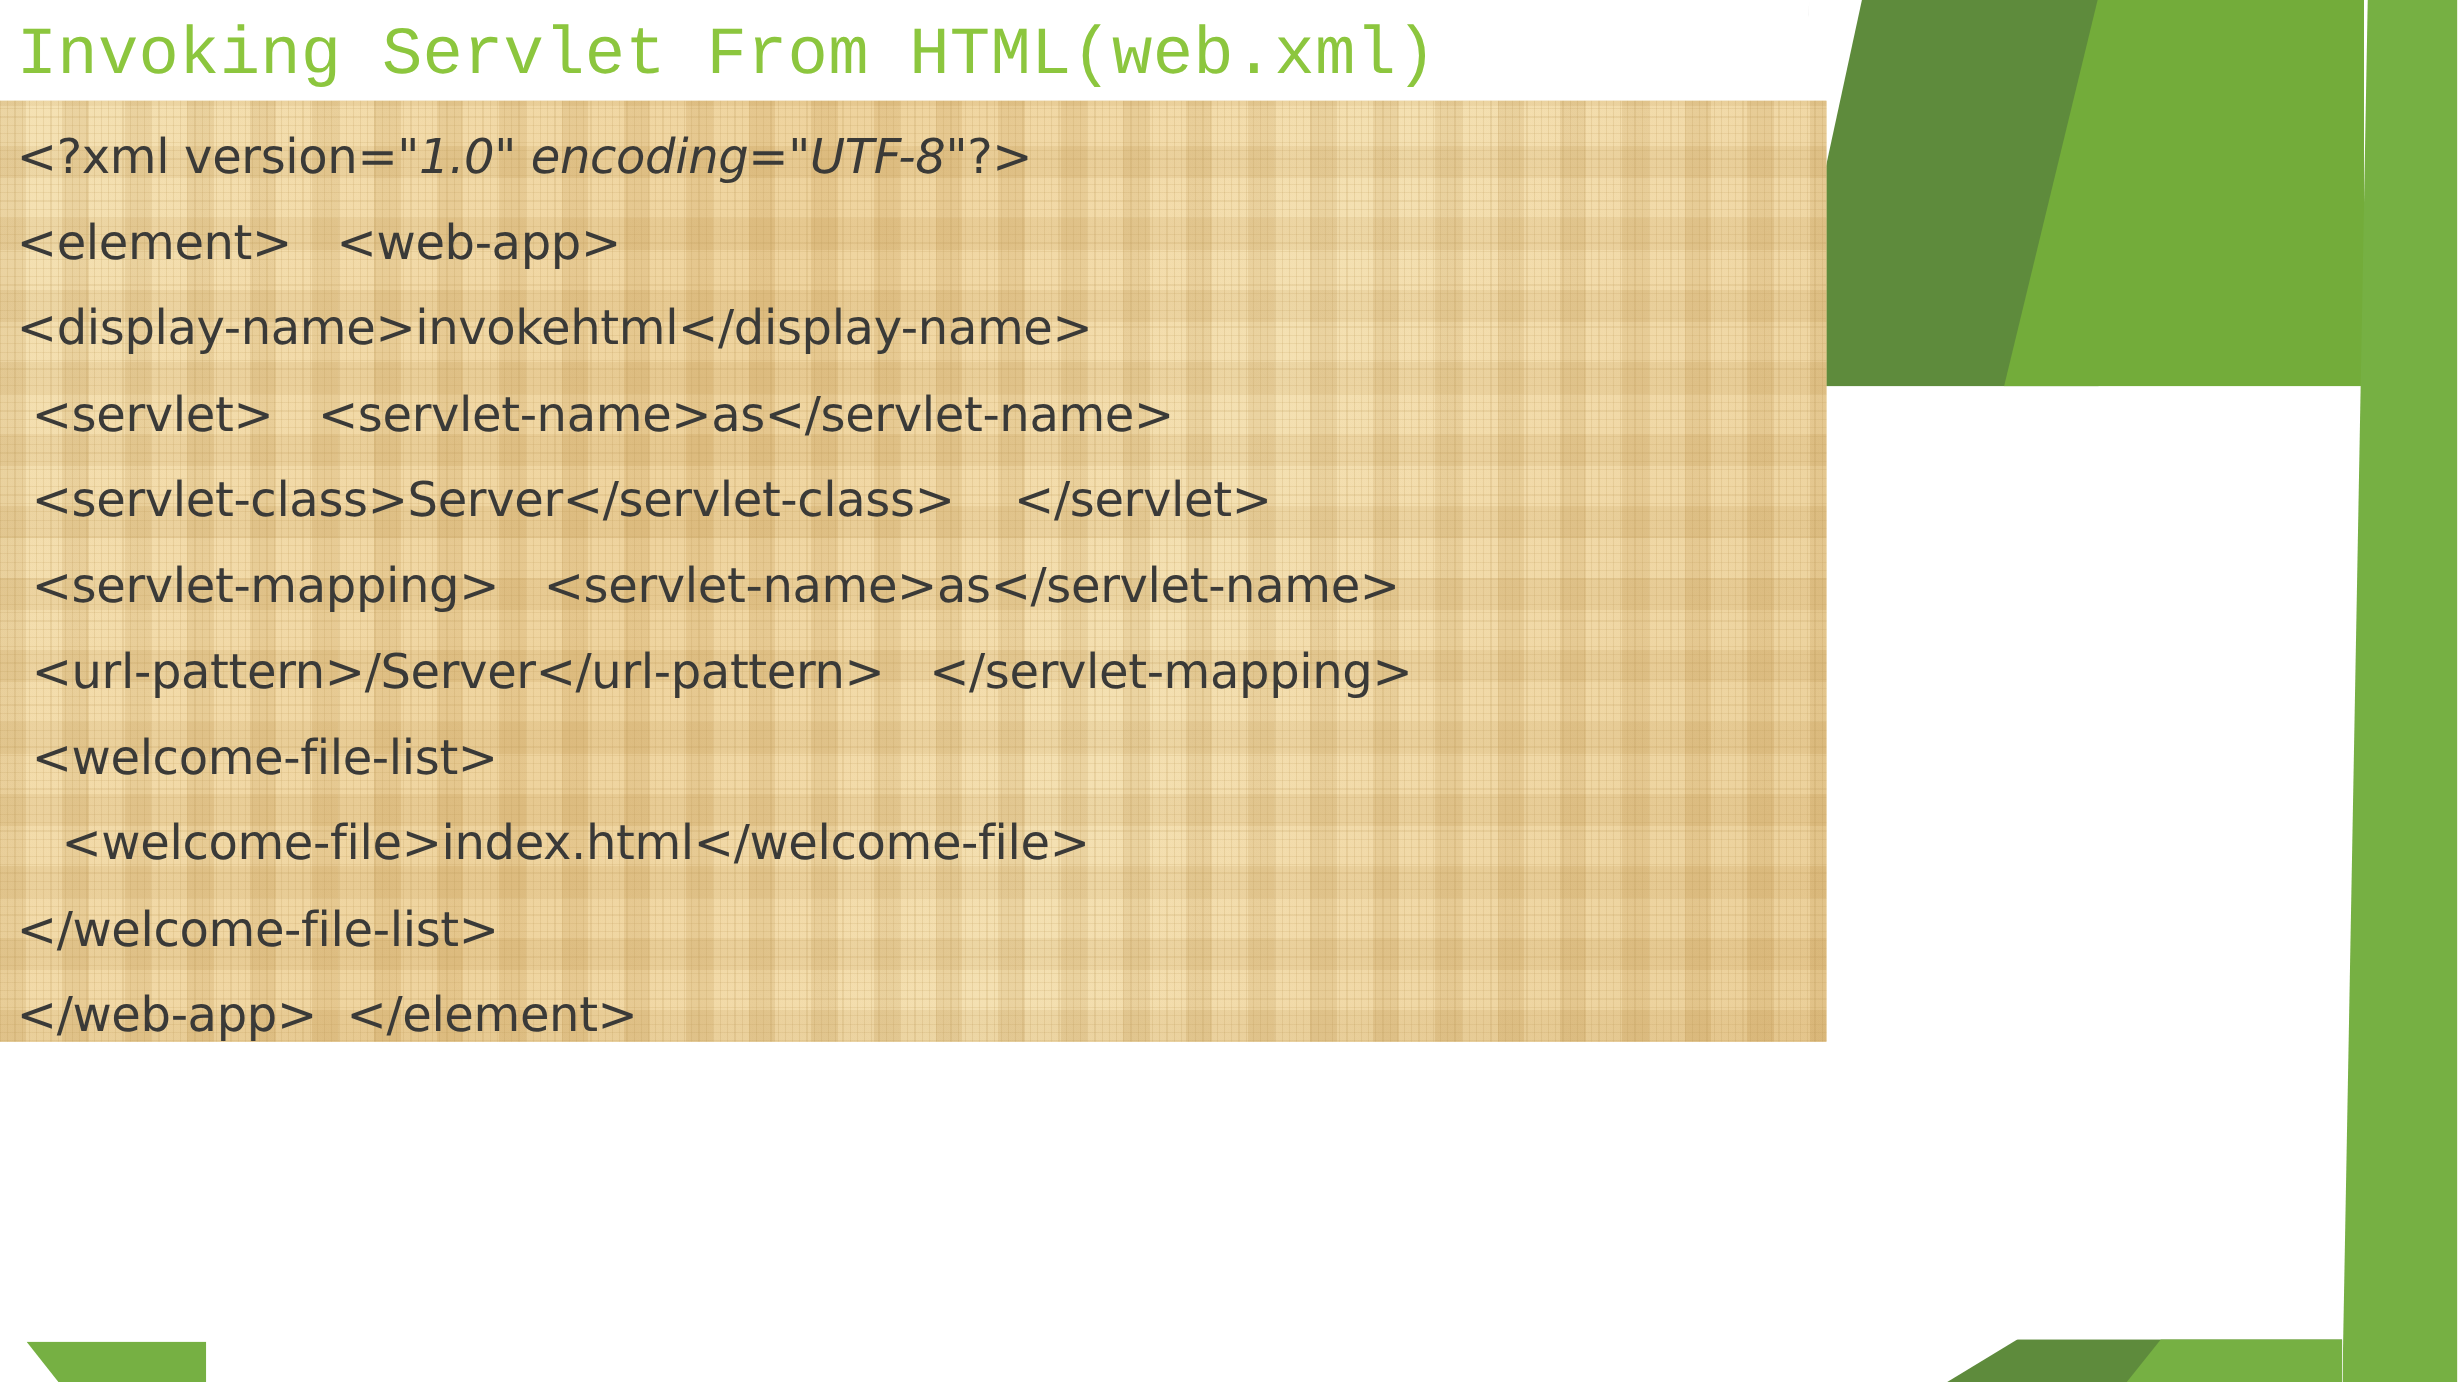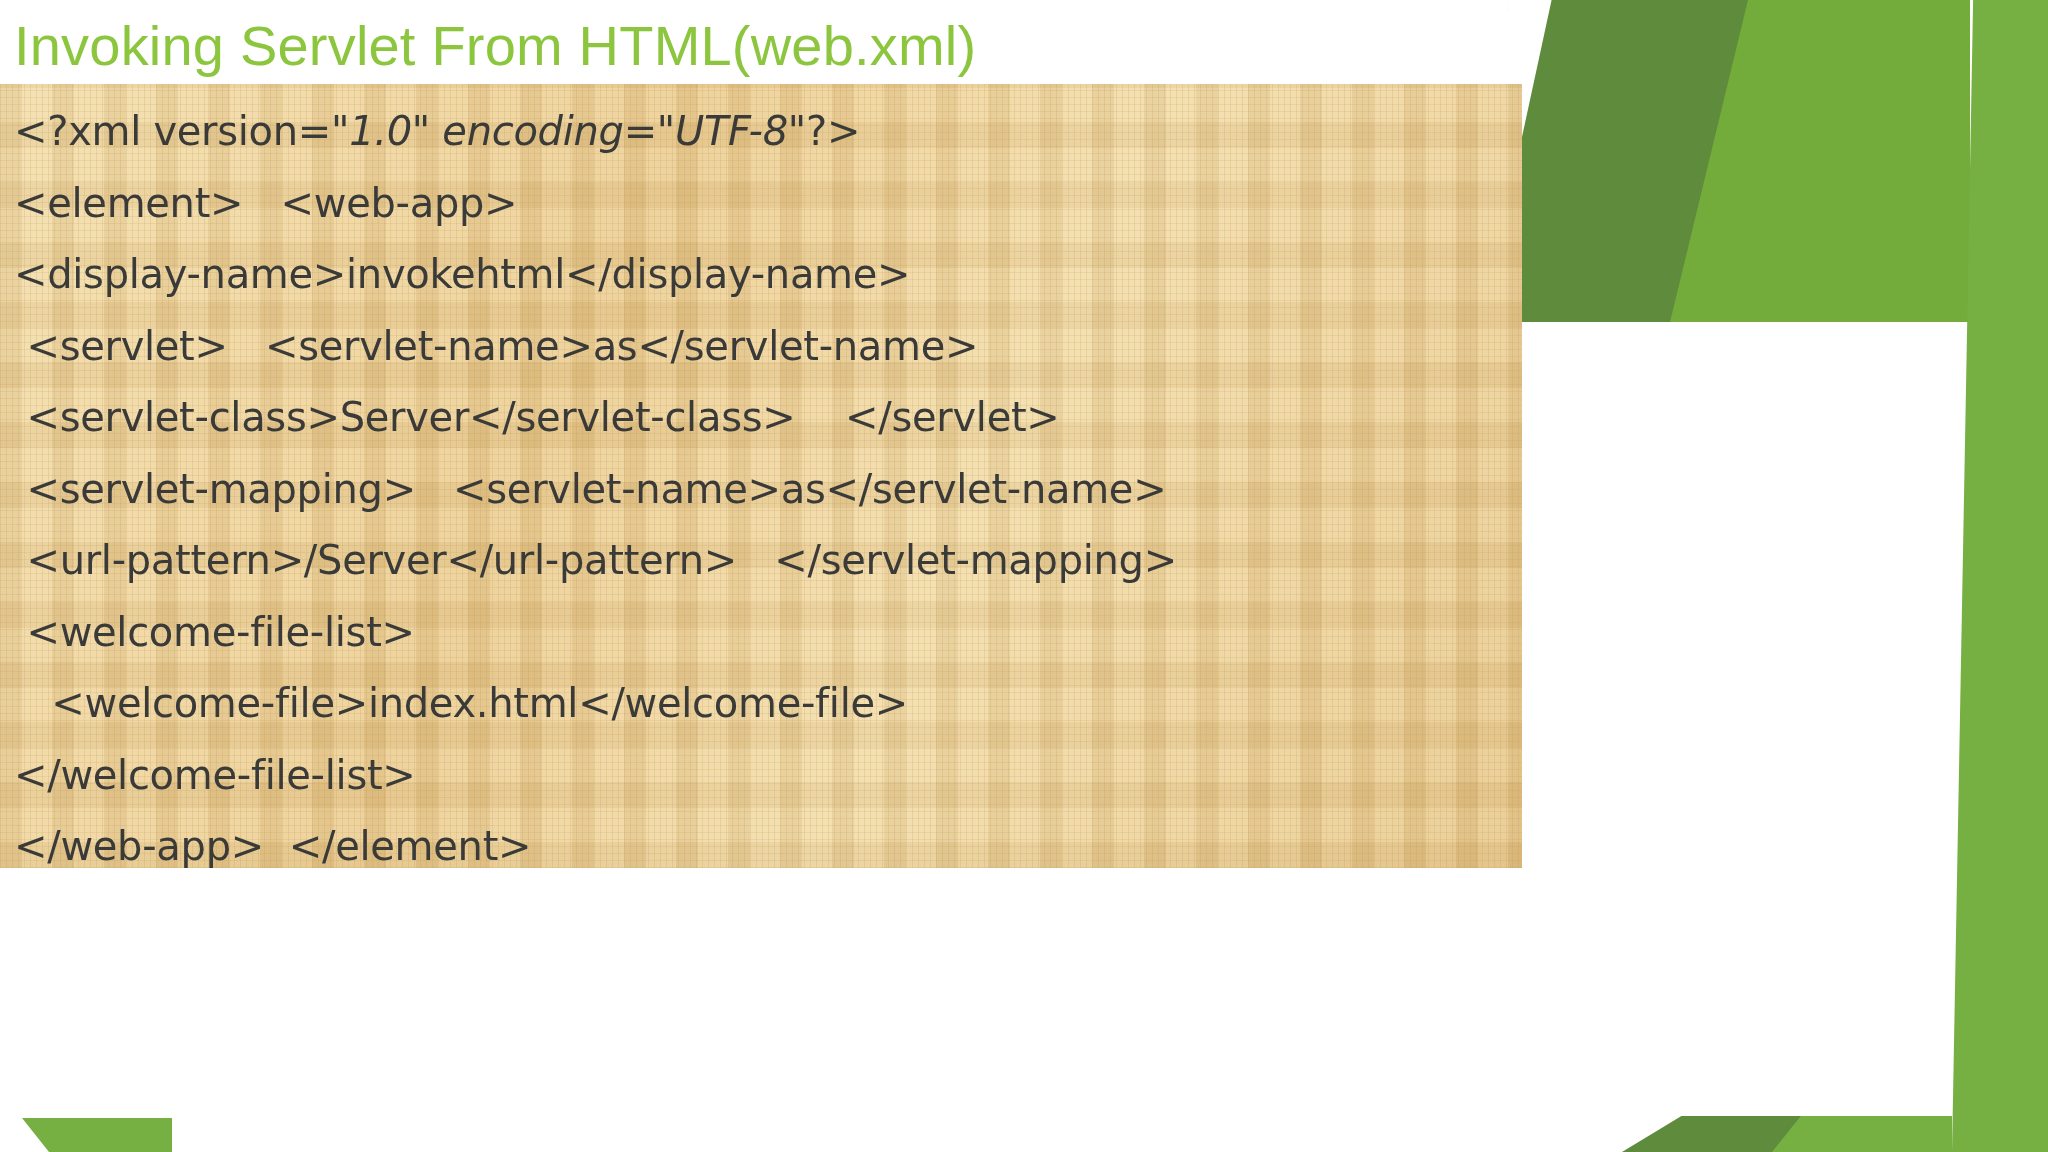--- a/index.html
+++ b/index.html
@@ -91,21 +91,21 @@
     clip-path: polygon(16% 0%, 100% 0%, 100% 100%, 0% 100%);
   }
 
   
   #title {
     position: absolute;
     left: 14px;
     top: 14px;
     width: 1500px;
     height: 68px;
-    font-family: Liberation Sans, sans-serif;
+    font-family: Liberation Mono, monospace;
     font-size: 56px;
     line-height: 64px;
     color: #8CC63E;
     white-space: nowrap;
     letter-spacing: 0.2px;
   }
 
   
   #code-panel {
     position: absolute;

